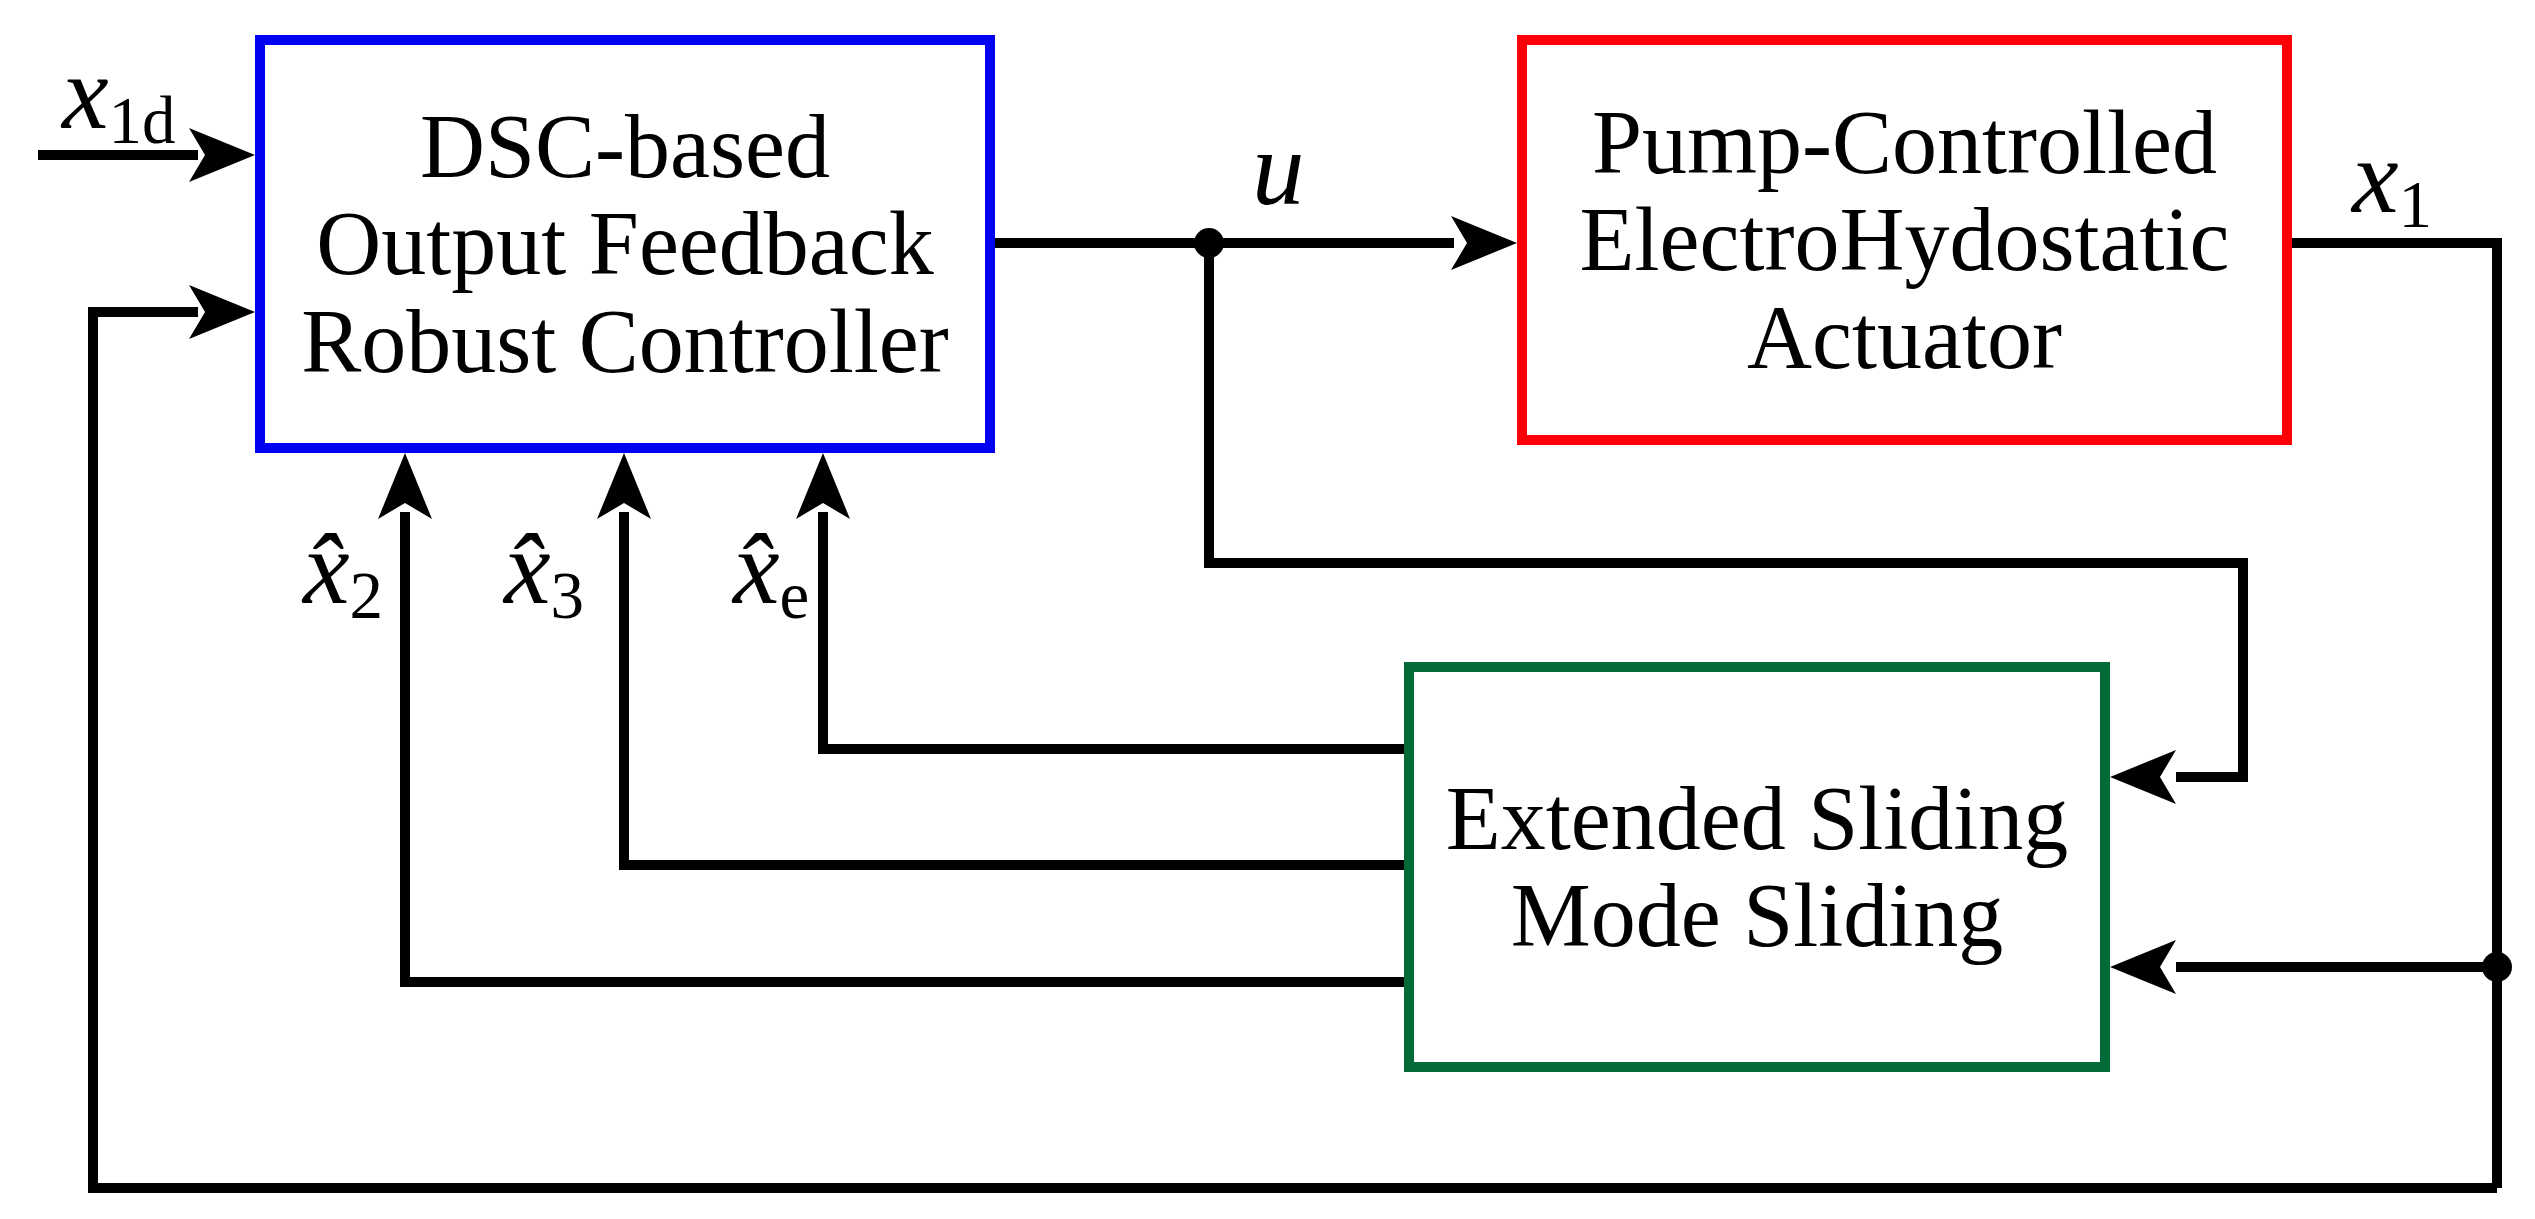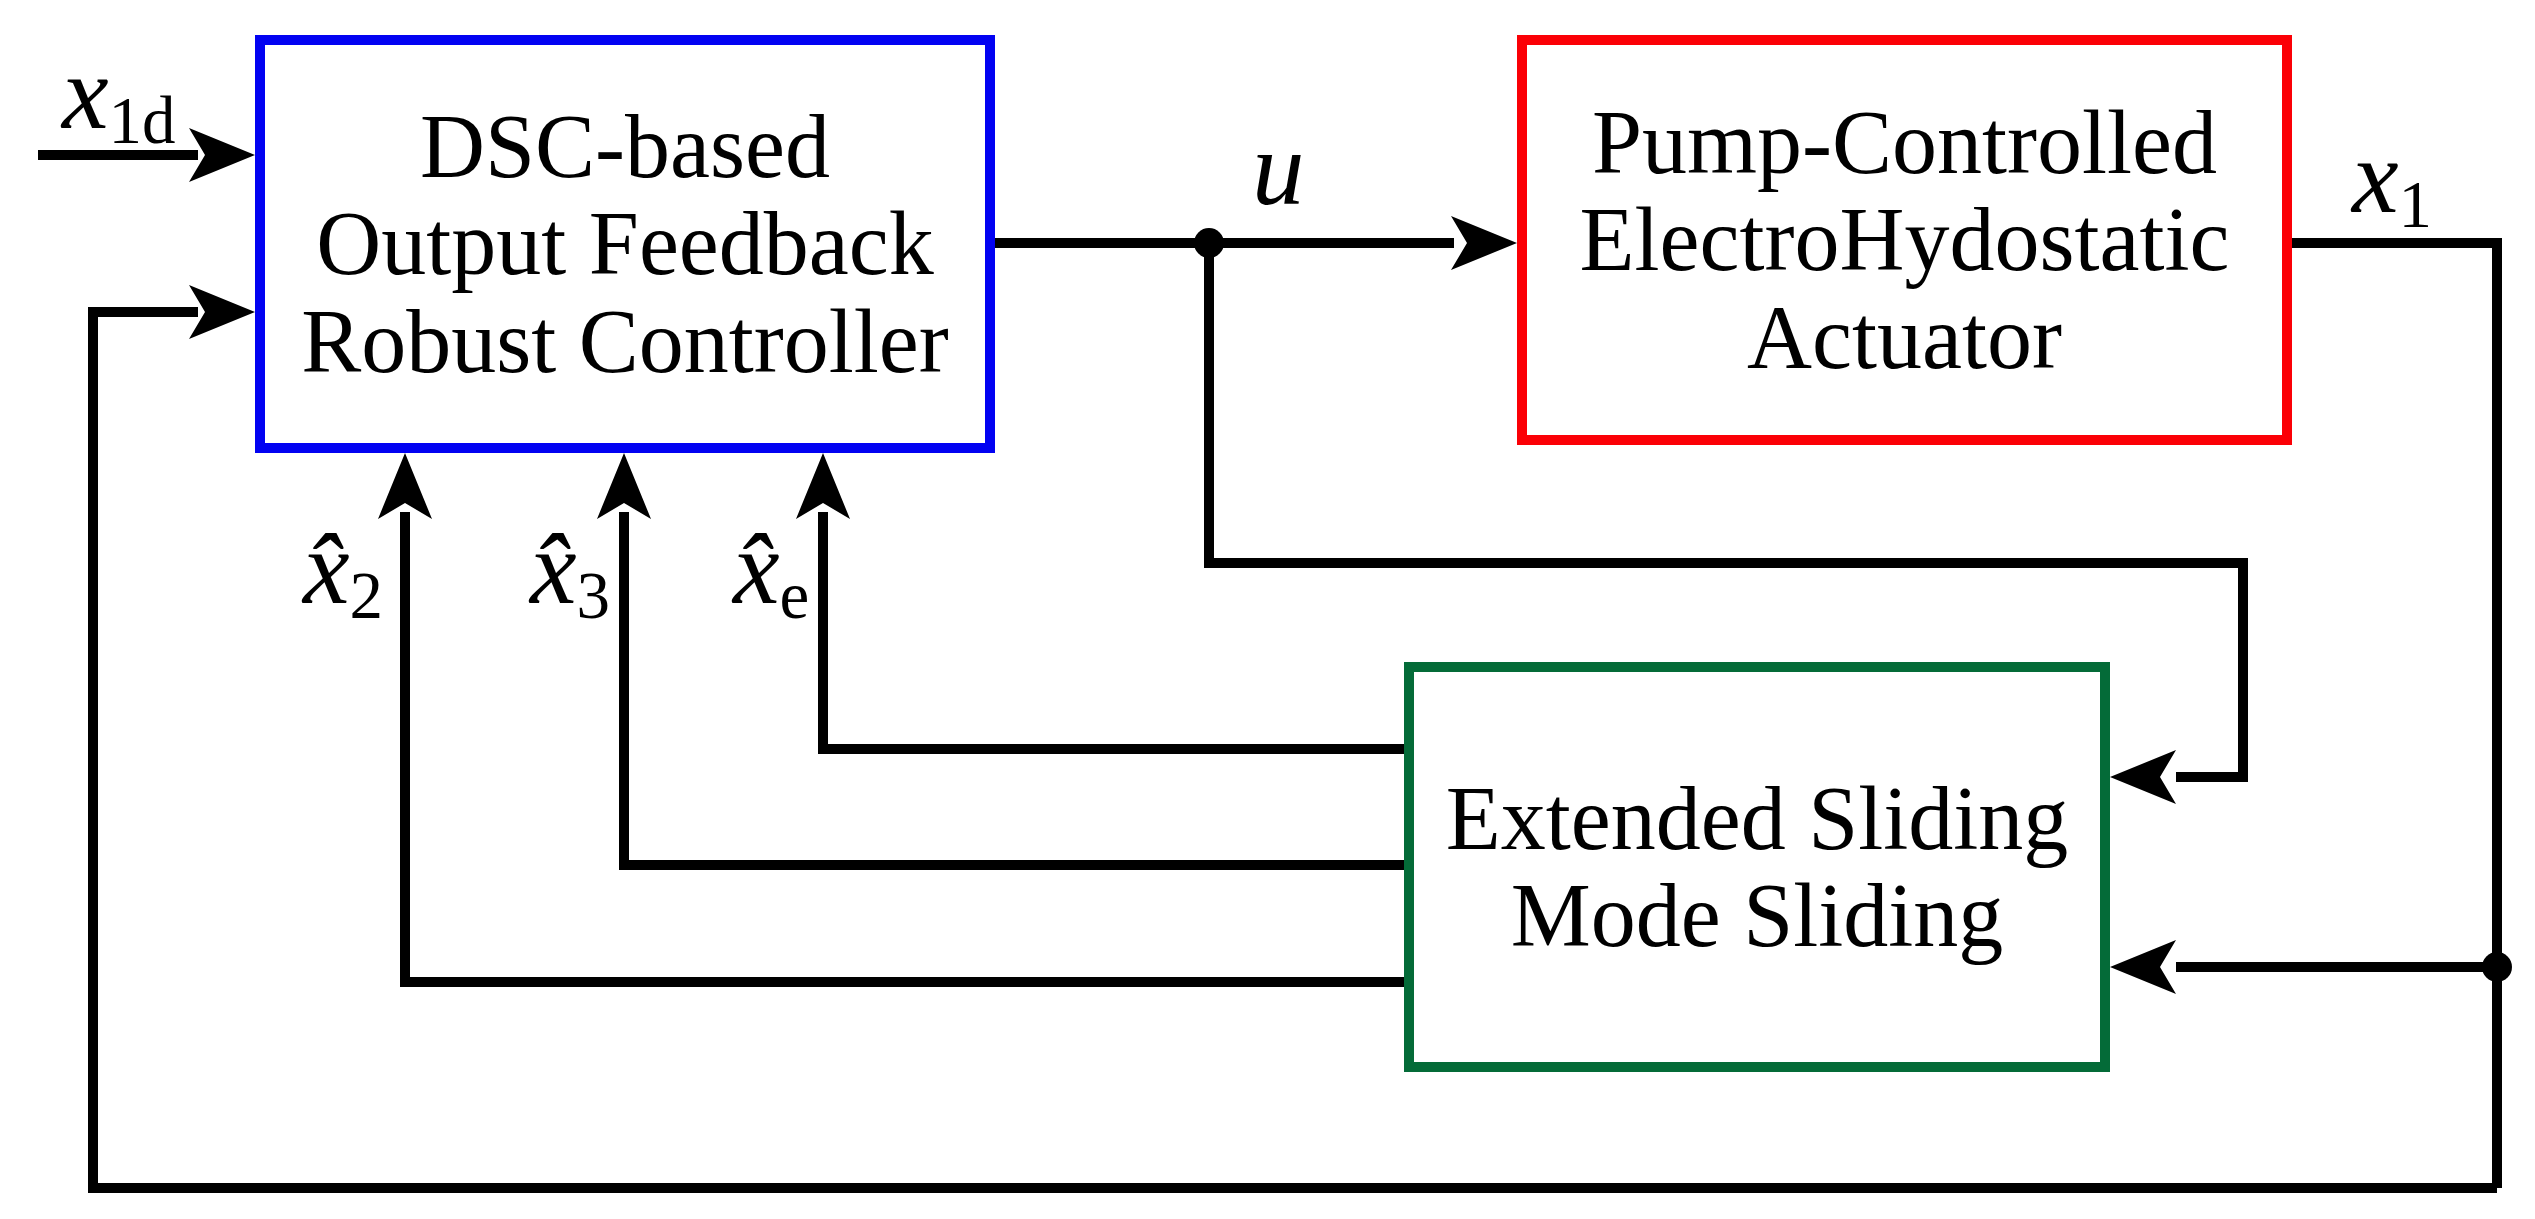--- a/index.html
+++ b/index.html
@@ -47,21 +47,21 @@
   .sig sub {
     font-size: 67px;
     font-style: normal;
     line-height: 0;
     vertical-align: -0.22em;
   }
   #sig-x1d   { left: 62px;   top: 40px;  }
   #sig-u     { left: 1252px; top: 116px; }
   #sig-x1    { left: 2352px; top: 124px; }
   #sig-xhat2 { left: 303px;  top: 515px; }
-  #sig-xhat3 { left: 530px;  top: 515px; }
+  #sig-xhat3 { left: 504px;  top: 515px; }
   #sig-xhate { left: 733px;  top: 515px; }
 </style>
 </head>
 <body>
 
 <div class="canvas">
 
   <svg class="wires" viewBox="0 0 2535 1219" fill="none" stroke="#000000" stroke-width="10">
     <defs>
       <path id="ah" d="M0 0 L-66 -27 L-50 0 L-66 27 Z"></path>

